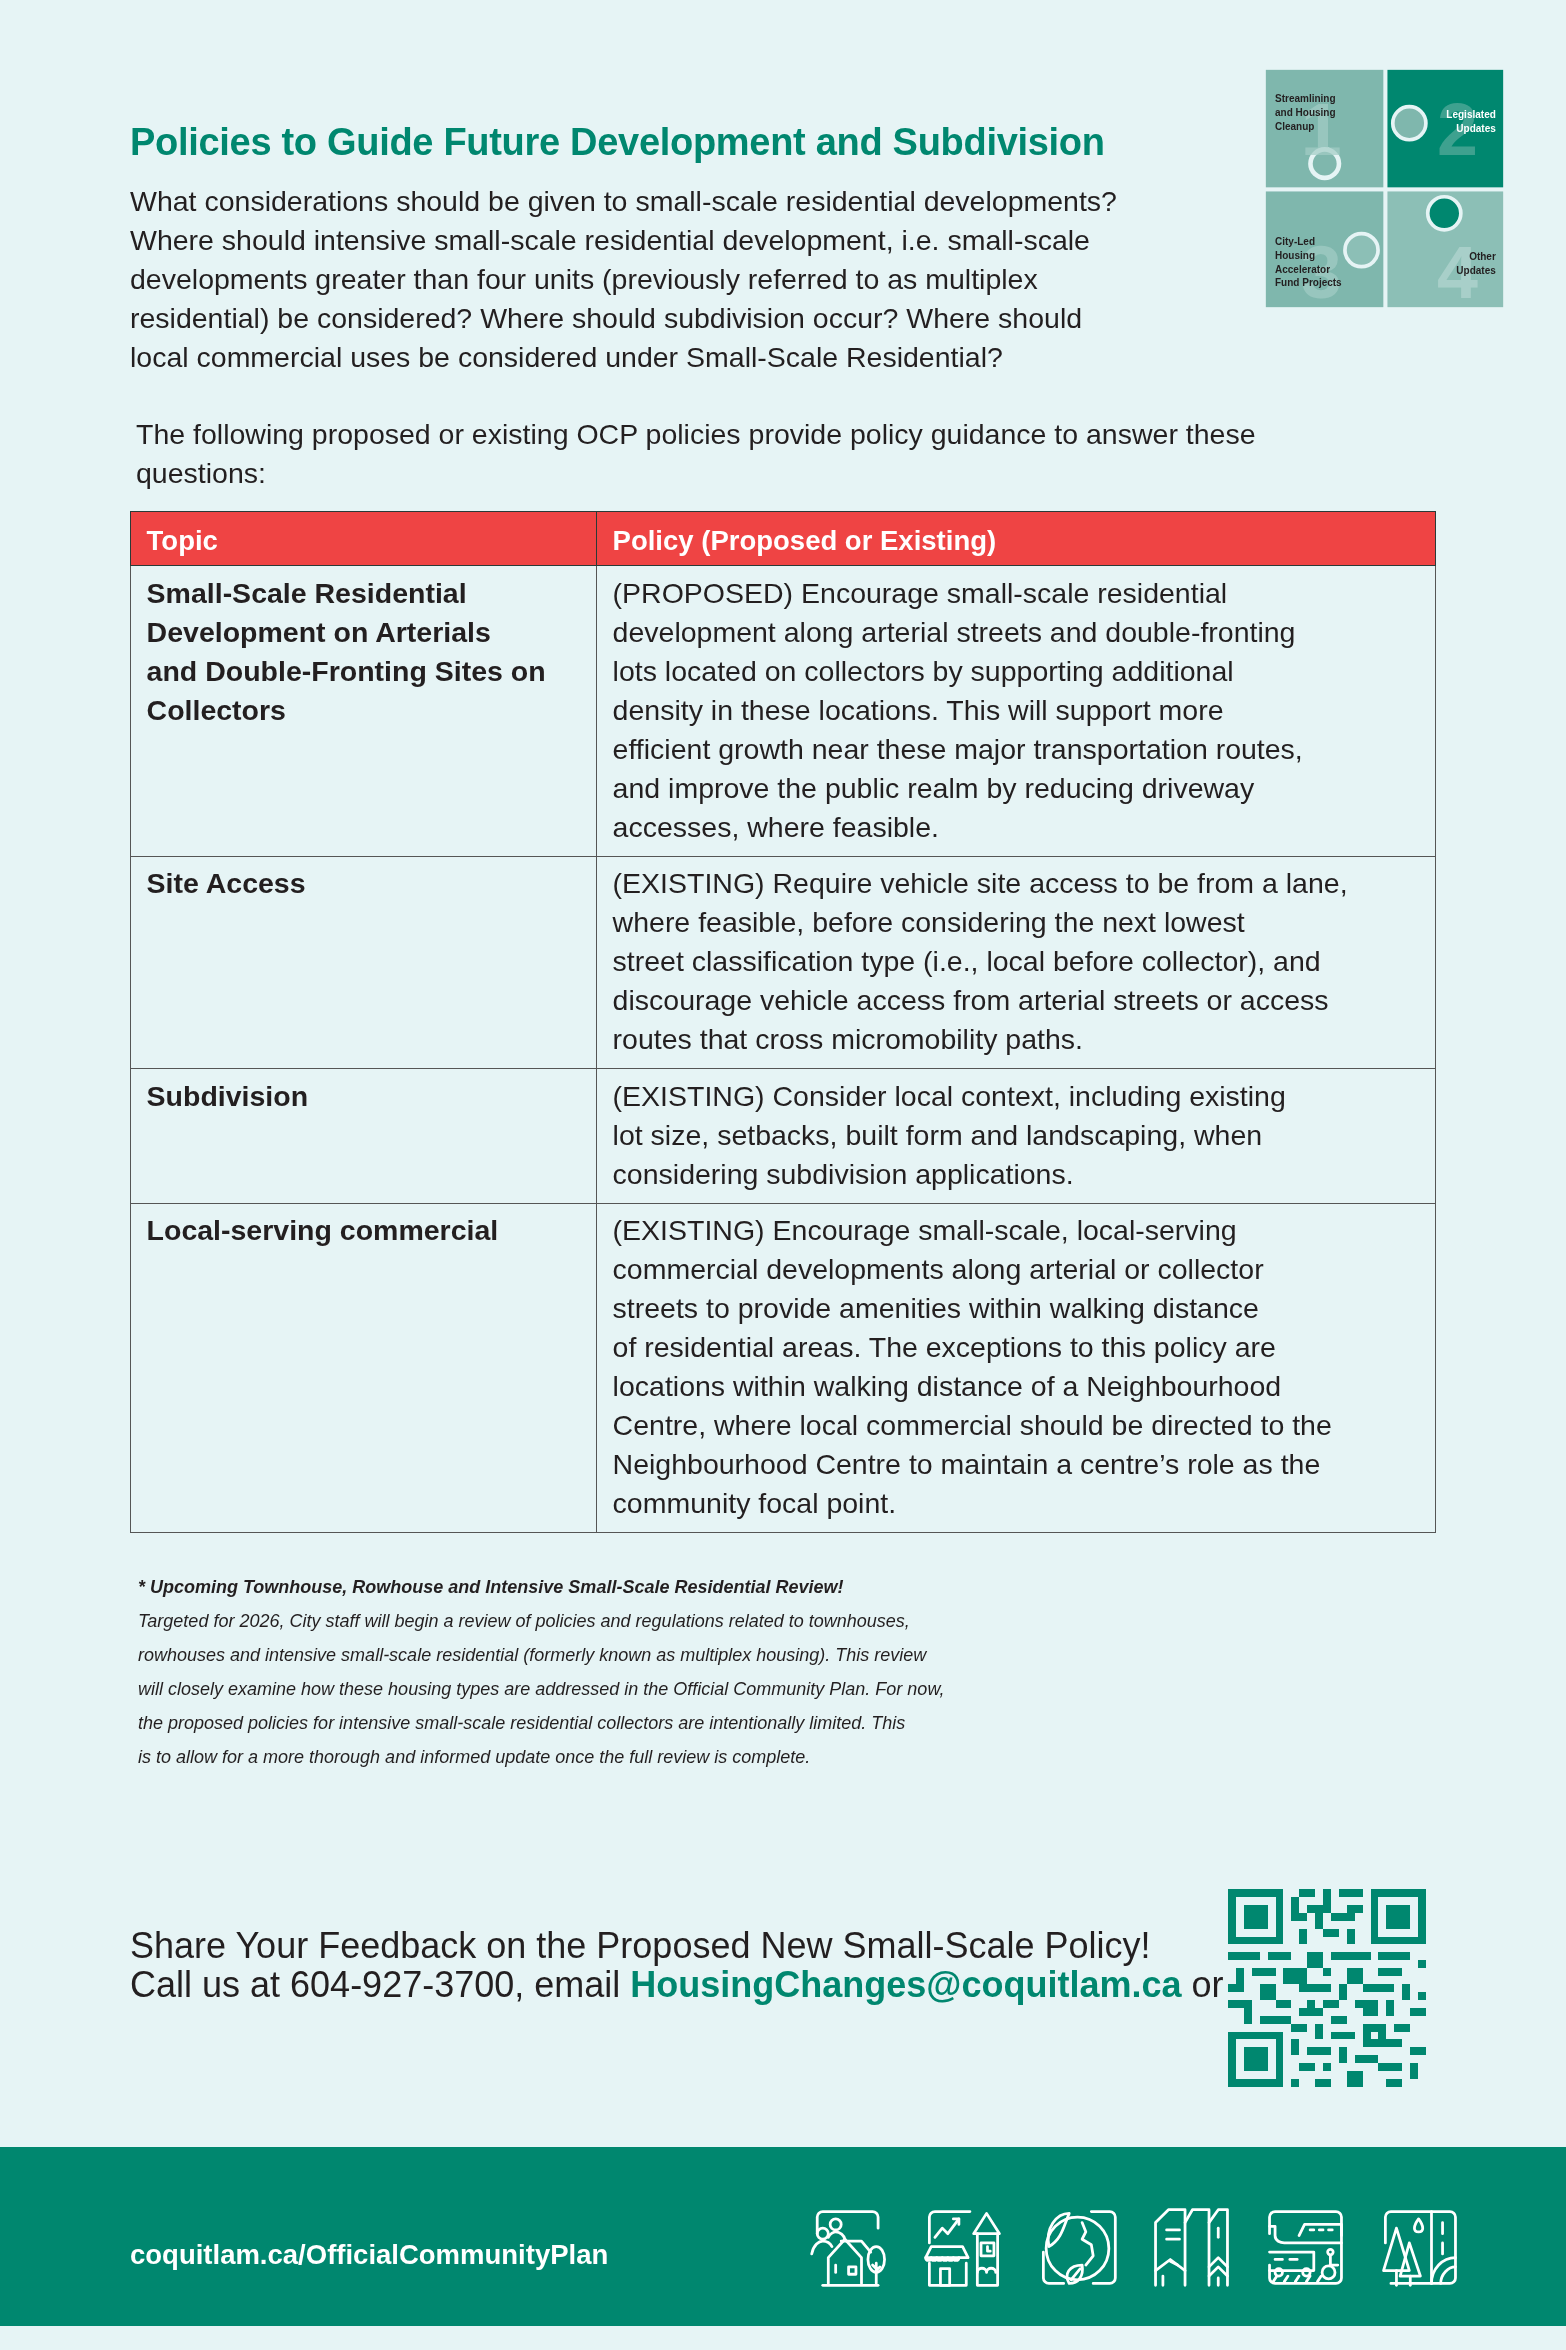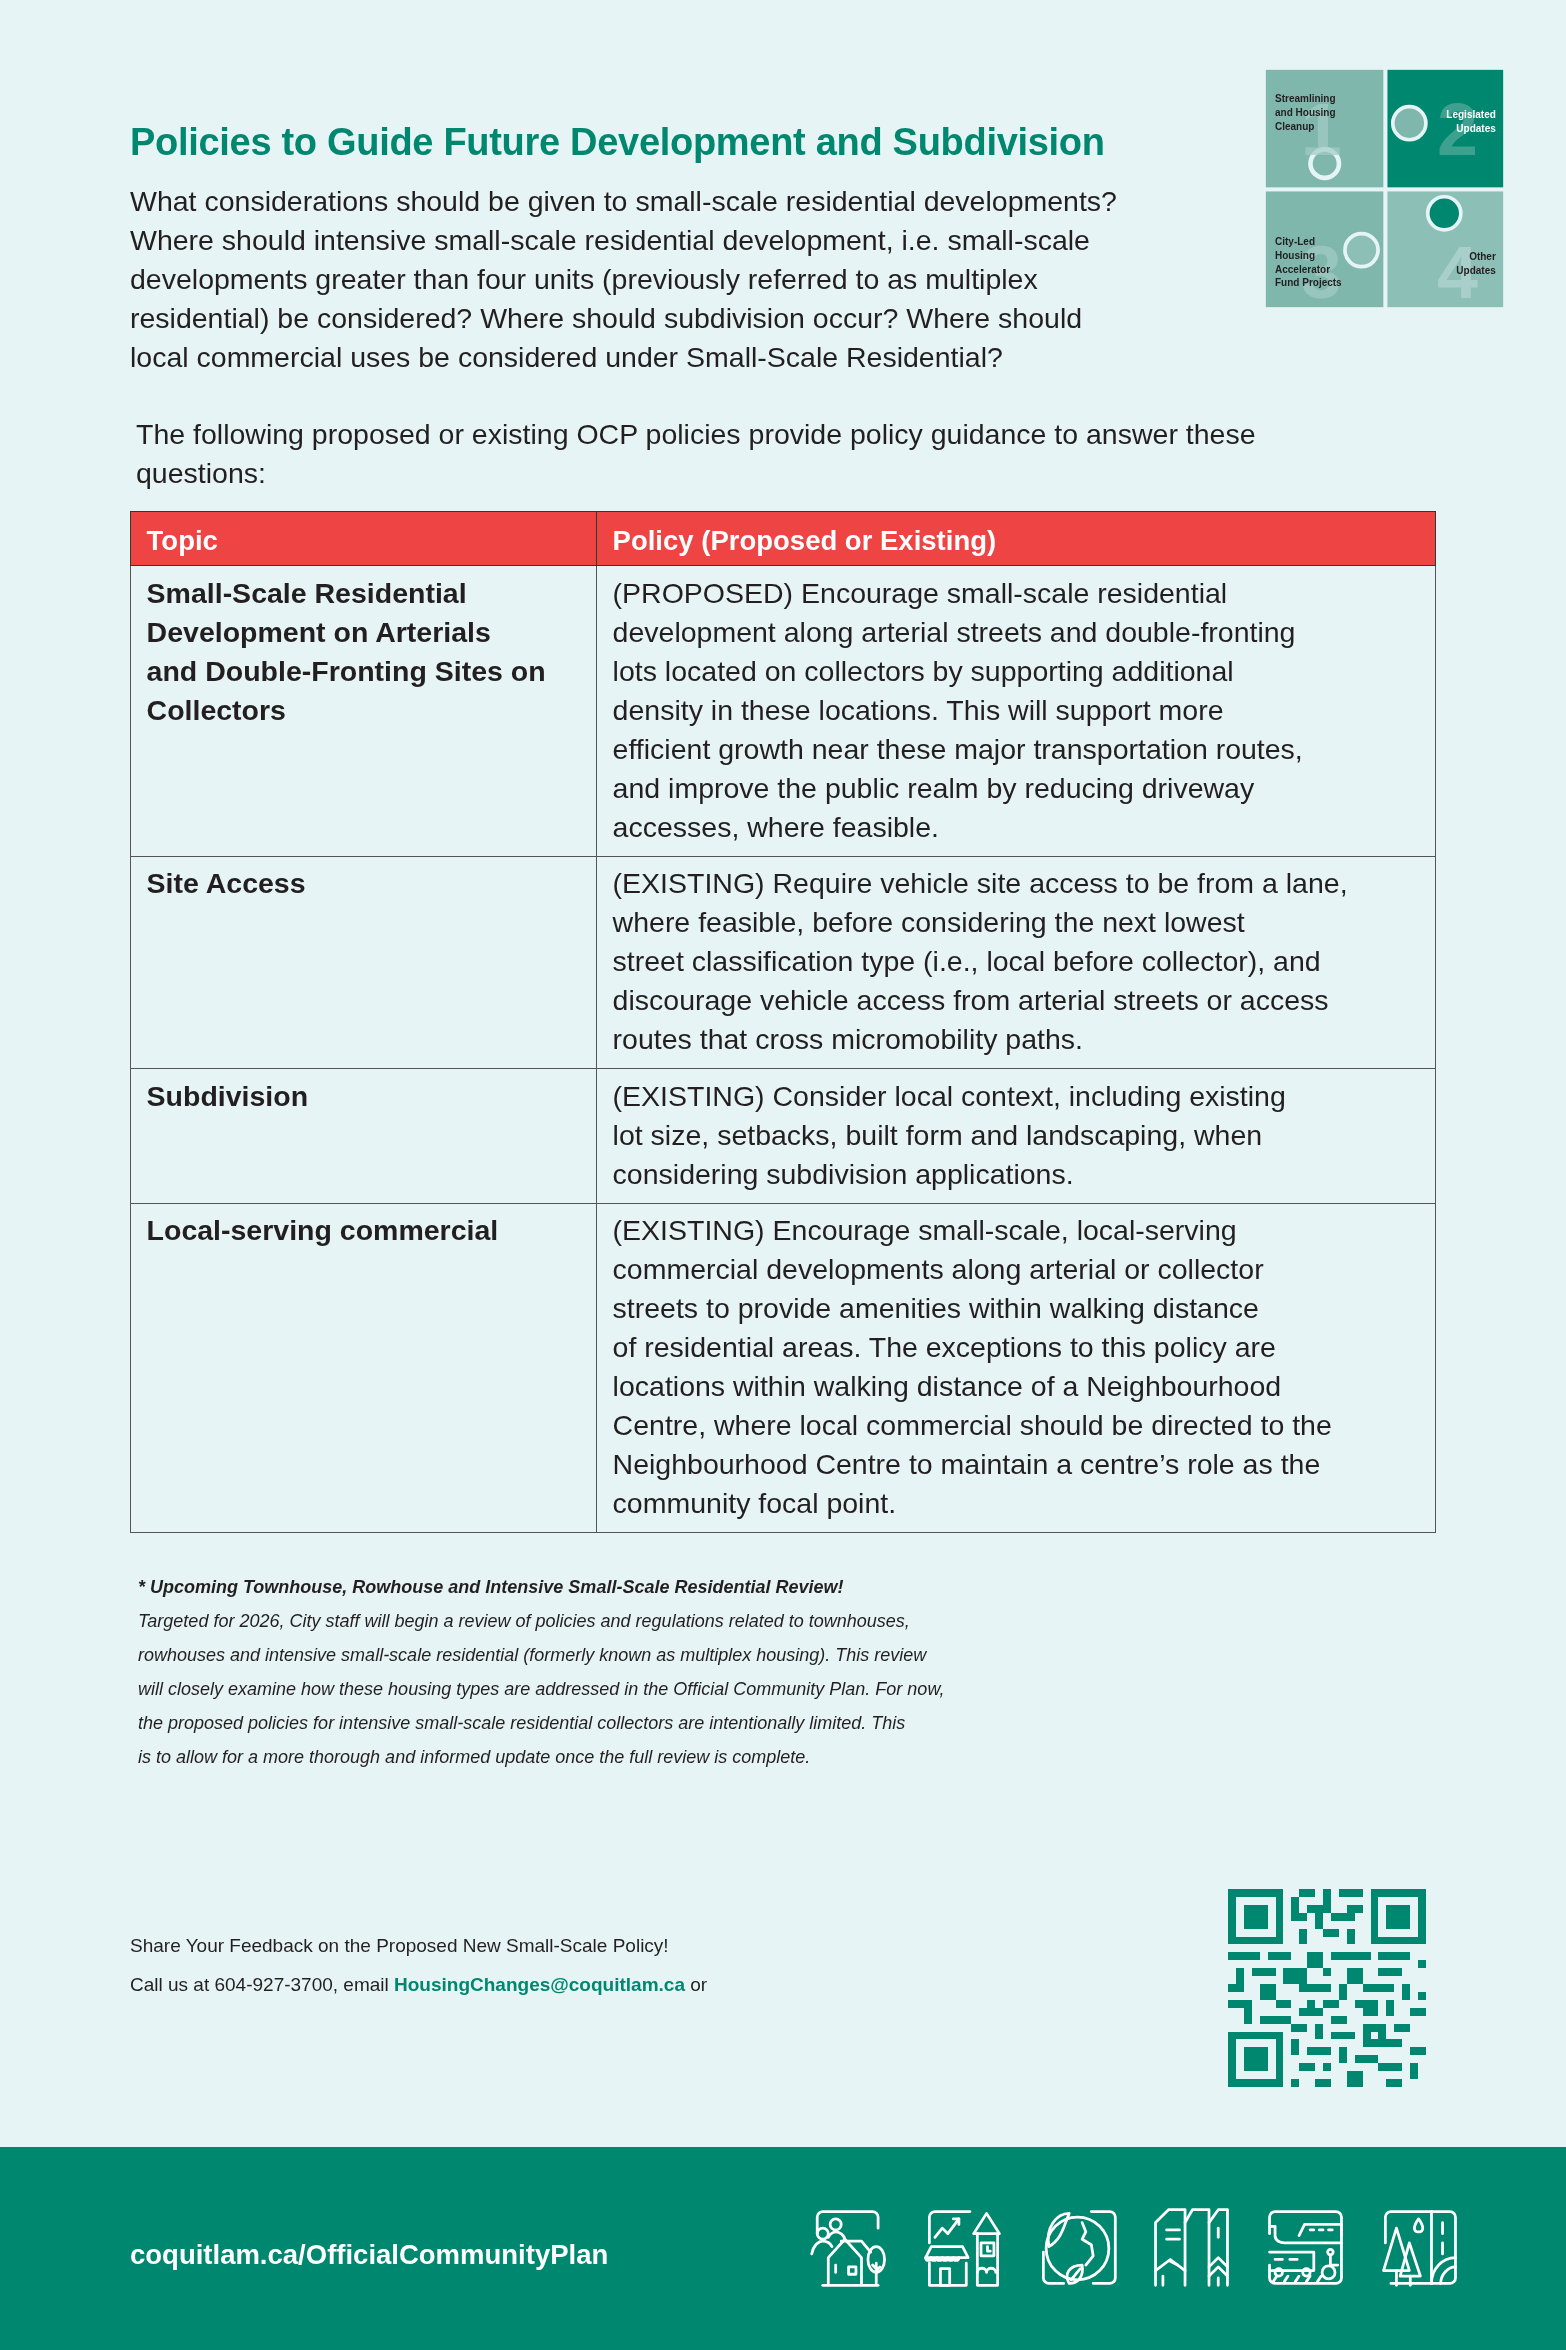--- a/index.html
+++ b/index.html
@@ -59,30 +59,30 @@
 
   .note {
     position: absolute; left: 138px; top: 1570px; width: 1304px;
     font-style: italic; font-size: 18px; line-height: 34px;
   }
   .note .nhead { font-weight: bold; display: block; white-space: nowrap; }
   .note .nl { display: block; white-space: nowrap; }
 
   .feedback {
     position: absolute; left: 130px; top: 1926px; width: 1010px;
-    font-size: 19px; line-height: 39px;
+    font-size: 36px; line-height: 39px;
   }
   .feedback .fl { display: block; white-space: nowrap; }
   .feedback a { color: #00876f; font-weight: bold; text-decoration: none; }
 
   .qr { position: absolute; left: 1228px; top: 1889px; width: 198px; height: 198px; }
   .qr svg { width: 198px; height: 198px; display: block; }
 
   .footer {
-    position: absolute; left: 0; top: 2147px; width: 1567px; height: 204px;
+    position: absolute; left: 0; top: 2147px; width: 1567px; height: 179px;
     background: #00876f;
   }
   .footer .url {
     position: absolute; left: 130px; top: 92px;
     color: #ffffff; font-weight: bold; font-size: 27.5px; white-space: nowrap;
     text-decoration: none;
   }
   .icons { position: absolute; left: 808px; top: 59px; height: 83px; display: flex; gap: 31px; }
   .icons .ic { width: 83px; height: 83px; }
   .icons svg { width: 83px; height: 83px; display: block; }

